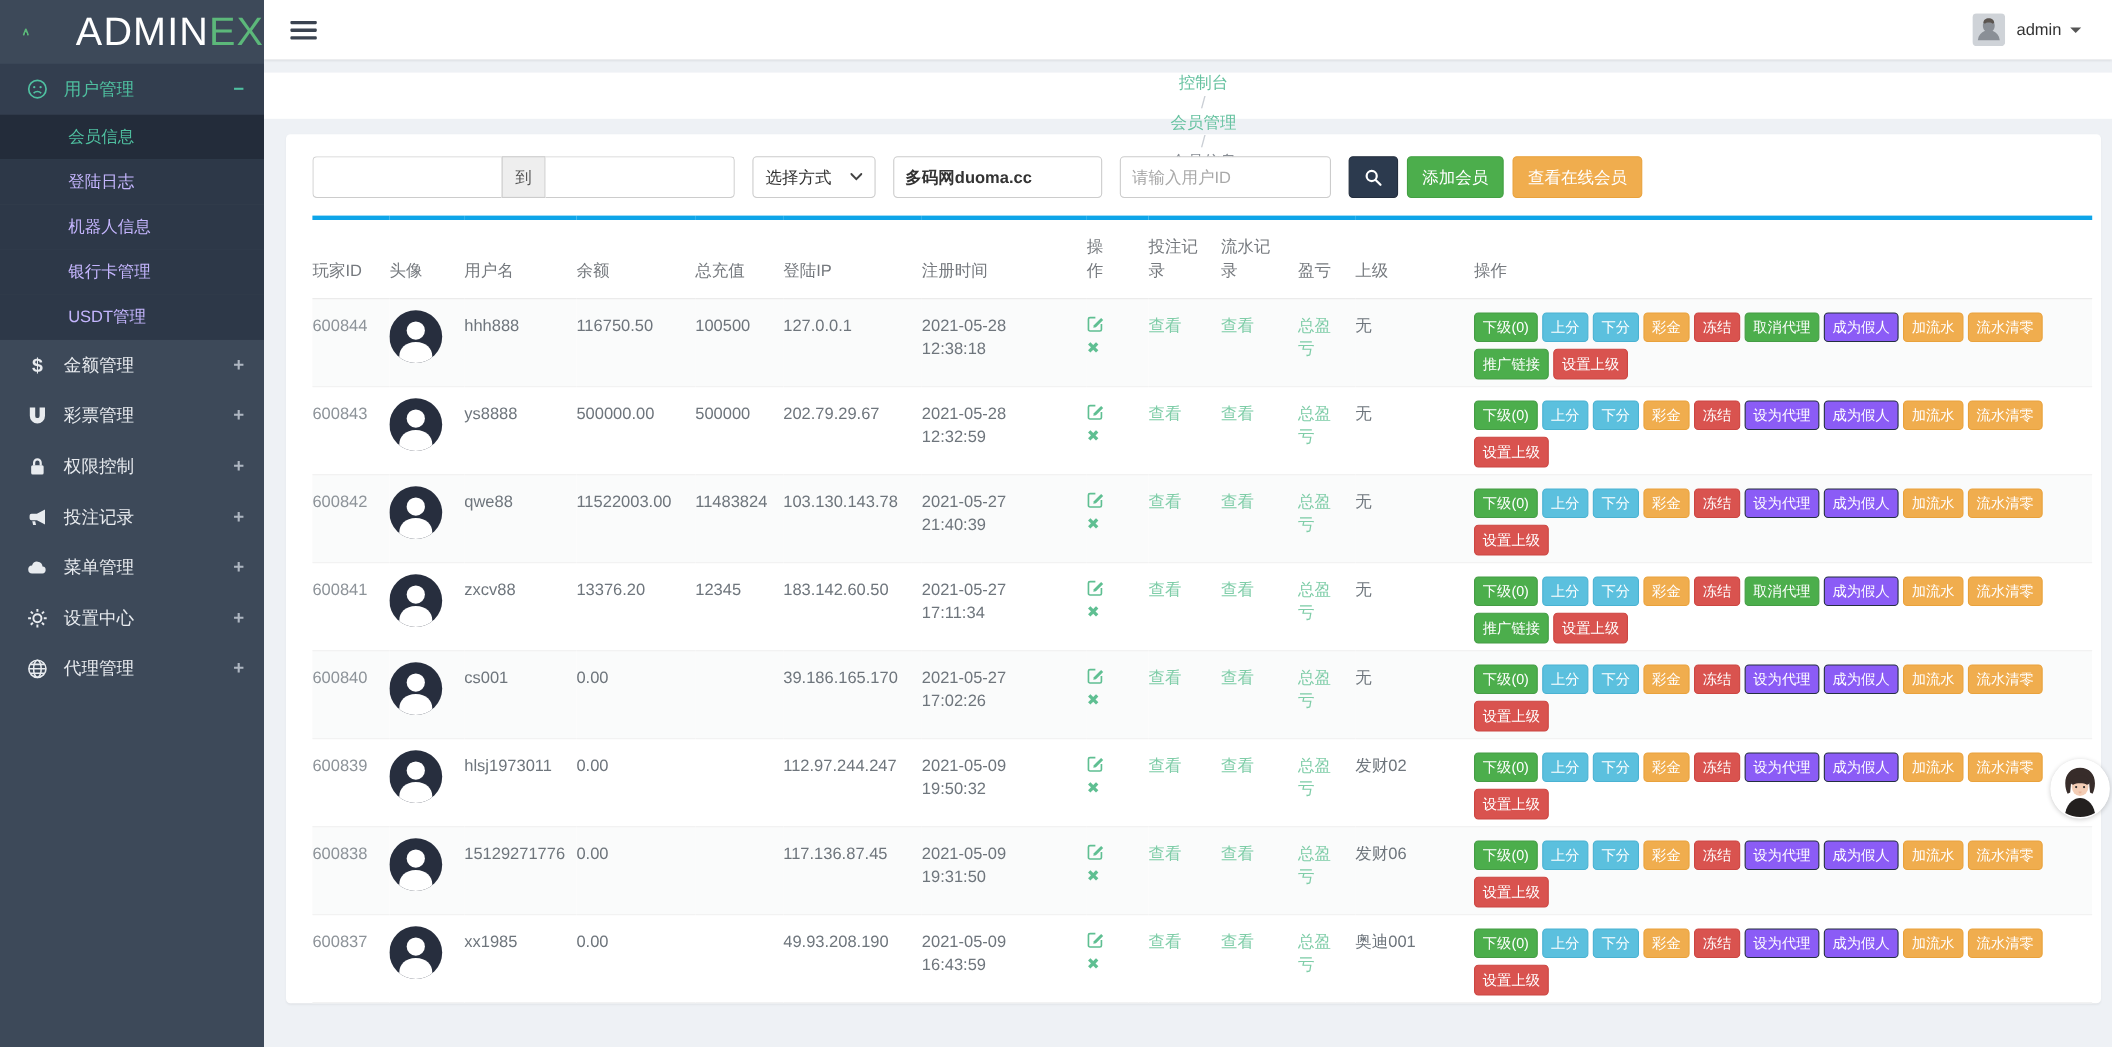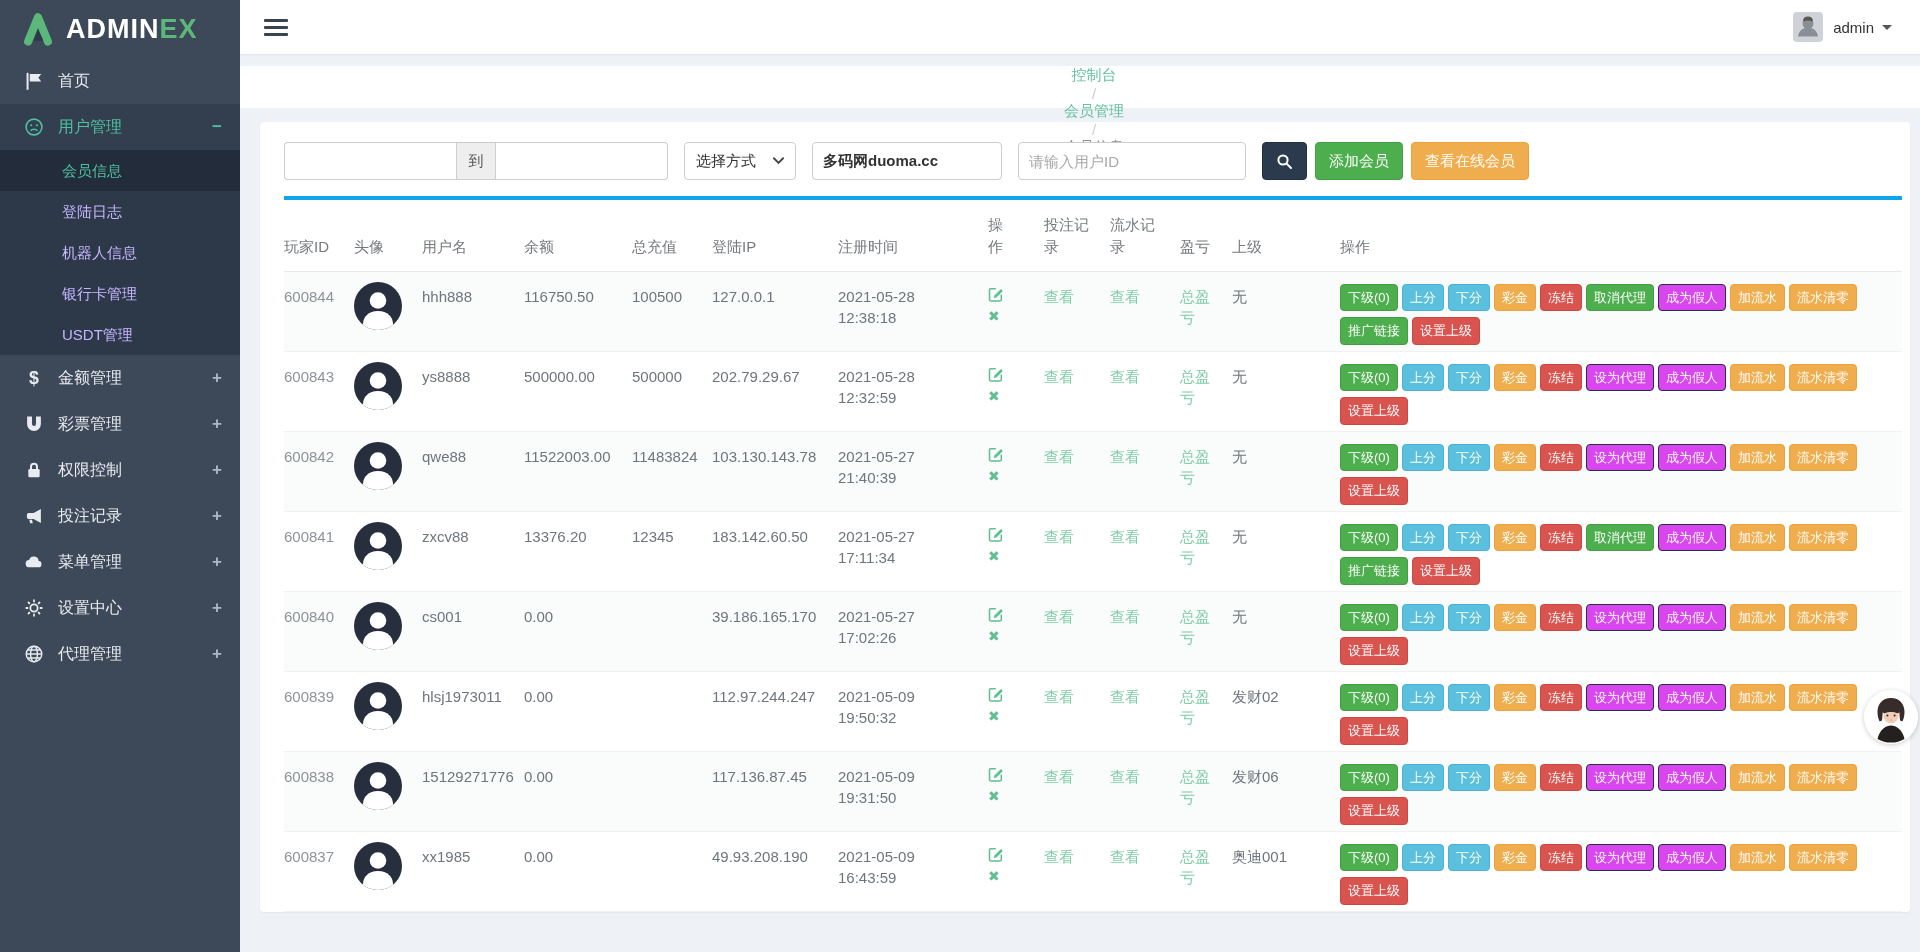--- a/index.html
+++ b/index.html
@@ -3,21 +3,21 @@
 <meta charset="utf-8">
 <style>
   * { margin:0; padding:0; box-sizing:border-box; }
   html,body { width:1920px; height:952px; overflow:hidden; }
   body { font-family:"Liberation Sans","DejaVu Sans",sans-serif; background:#eef1f5; position:relative; font-size:15px; }
 
   
   .sidebar { position:absolute; left:0; top:0; width:240px; height:952px; background:#3d4959; z-index:5; }
   .logo { height:58px; display:flex; align-items:center; padding-left:20px; }
   .logo-mark { width:36px; height:36px; margin-right:10px; }
-  .logo-text { font-size:27px; font-weight:bold; color:#fff; letter-spacing:1px; }
+  .logo-text { font-size:36px; font-weight:normal; color:#fff; letter-spacing:1px;margin-left:32px; }
   .logo-text .lg-green { color:#5cb87a; }
   .nav-main { position:relative; height:46px; display:flex; align-items:center; padding-left:24px; color:#e8ebef; font-size:16px; cursor:pointer; }
   .nav-main .nav-ic { width:20px; height:20px; margin-right:14px; display:inline-flex; color:#e8ebef; }
   .nav-main .nav-ic svg { width:20px; height:20px; }
   .nav-main.active { background:#333e4f; color:#4fc0a0; }
   .nav-main.active .nav-ic { color:#4fc0a0; }
   .nav-toggle { position:absolute; right:18px; font-size:17px; color:#aeb6c1; font-weight:bold; }
   .nav-main.active .nav-toggle { color:#4fc0a0; }
   .nav-sub { height:41px; line-height:41px; padding-left:62px; background:#2d3848; color:#c4b5fd; font-size:15px; cursor:pointer; }
   .nav-sub.active { background:#232c3a; color:#4fc0a0; }
@@ -45,21 +45,21 @@
   
   .filter-bar { display:flex; align-items:center; height:38px; }
   .f-input { height:38px; border:1px solid #ccc; border-radius:4px; padding:0 10px; font-size:15px; color:#333; outline:none; background:#fff; }
   .f-input::placeholder { color:#a9a9a9; }
   .grp-l { width:172px; border-radius:4px 0 0 4px; border-right:none; }
   .grp-addon { width:40px; height:38px; background:#eee; border:1px solid #ccc; color:#555; display:flex; align-items:center; justify-content:center; font-size:15px; }
   .grp-r { width:172px; border-radius:0 4px 4px 0; border-left:none; }
   .f-select { width:112px; height:38px; margin-left:16px; border:1px solid #ccc; border-radius:4px; background:#fff; display:flex; align-items:center; justify-content:space-between; padding:0 11px; font-size:15px; color:#333; cursor:pointer; }
   .f-select svg { width:11px; height:8px; }
   .site-input { width:190px; margin-left:16px; font-weight:bold; }
-  .uid-input { width:228px; margin-left:16px; }
+  .uid-input { width:192px; margin-left:16px; }
   .btn-search { width:45px; height:38px; margin-left:16px; background:#2c3a4e; border:1px solid #232e3e; border-radius:4px; display:flex; align-items:center; justify-content:center; cursor:pointer; }
   .btn-search svg { width:17px; height:17px; }
   .btn-bar { height:38px; padding:0 13px; margin-left:8px; border-radius:4px; color:#fff; font-size:15px; display:inline-flex; align-items:center; cursor:pointer; border:1px solid transparent; }
   .bb-green { background:#4cae4c; border-color:#43a043; }
   .bb-orange { background:#f0ad4e; border-color:#e9a23c; }
 
   
   table { border-collapse:collapse; table-layout:fixed; width:100%; margin-top:16px; }
   thead th { text-align:left; font-weight:400; color:#75797e; font-size:15px; vertical-align:bottom; padding:14px 8px 13px 0; border-bottom:1px solid #e9e9e9; border-top:4px solid #0ea5e9; line-height:1.45; }
   thead th span { display:inline-block; }
@@ -77,50 +77,41 @@
   .op-edit { display:block; width:16px; height:16px; cursor:pointer; margin-bottom:7px; }
   .op-del { display:block; color:#5fbf92; font-weight:bold; font-size:14px; cursor:pointer; line-height:1; }
   a.tlink { color:#7fcda8; text-decoration:none; cursor:pointer; }
   a.tlink.profit { display:inline-block; width:34px; }
   td.c-btns { padding-top:12px; padding-right:0; }
   .btn { display:inline-block; padding:3px 7px; font-size:13px; line-height:1.5; border-radius:4px; color:#fff; margin:0 4px 6px 0; cursor:pointer; border:1px solid transparent; white-space:nowrap; }
   .btn-green { background:#4cae4c; border-color:#459c45; }
   .btn-cyan { background:#5bc0de; border-color:#4ab2d2; }
   .btn-orange { background:#f0ad4e; border-color:#e9a23c; }
   .btn-red { background:#d9534f; border-color:#cc4642; }
-  .btn-dark { background:#d946ef; border-color:#242f41; }
+  .btn-dark { background:#8b5cf6; border-color:#242f41; }
 
   
   .footer { height:40px; line-height:40px; padding-left:44px; color:#8e8e8e; font-size:13px; }
 
   
   .floating-avatar { position:absolute; left:1864px; top:690px; width:54px; height:54px; border-radius:50%; background:#fff; box-shadow:0 1px 5px rgba(0,0,0,.2); overflow:hidden; cursor:pointer; z-index:9; }
   .floating-avatar svg { width:54px; height:54px; display:block; }
 </style>
 </head>
 <body>
 
 <div class="sidebar">
   <div class="logo">
     <svg class="logo-mark" viewBox="0 0 40 40">
       <path d="M9 34 L20 7 L31 34" fill="none" stroke="#5cb87a" stroke-width="9" stroke-linecap="round" stroke-linejoin="round"></path>
       <path d="M20 20 L26 33 L15 33 Z" fill="#2e3949"></path>
     </svg>
     <div class="logo-text"><span>ADMIN</span><span class="lg-green">EX</span></div>
   </div>
   <div id="sidebar-menu">
-      <div class="nav-main">
-        <span class="nav-ic">
-          <svg viewBox="0 0 18 18" fill="currentColor">
-            <path d="M3.2 1.5c.5 0 .9.4.9.9V16.8H2.3V2.4c0-.5.4-.9.9-.9z"></path>
-            <path d="M5.2 2.8h10.3l-2.6 3.3 2.6 3.3H5.2z"></path>
-          </svg>
-        </span>
-        <span class="nav-label">首页</span>
-      </div>
       <div class="nav-main active">
         <span class="nav-ic">
           <svg viewBox="0 0 18 18" fill="none" stroke="currentColor" stroke-width="1.4">
             <circle cx="9" cy="9" r="7.1"></circle>
             <circle cx="6.4" cy="7.4" r=".95" fill="currentColor" stroke="none"></circle>
             <circle cx="11.6" cy="7.4" r=".95" fill="currentColor" stroke="none"></circle>
             <path d="M5.9 12.4c1.7-1.9 4.5-1.9 6.2 0"></path>
           </svg>
         </span>
         <span class="nav-label">用户管理</span>

